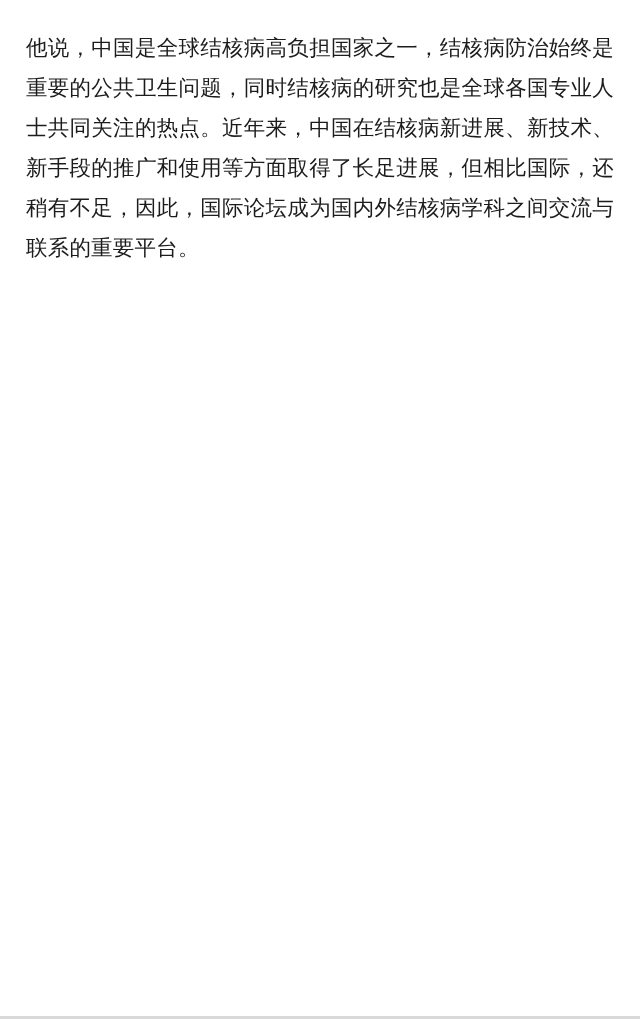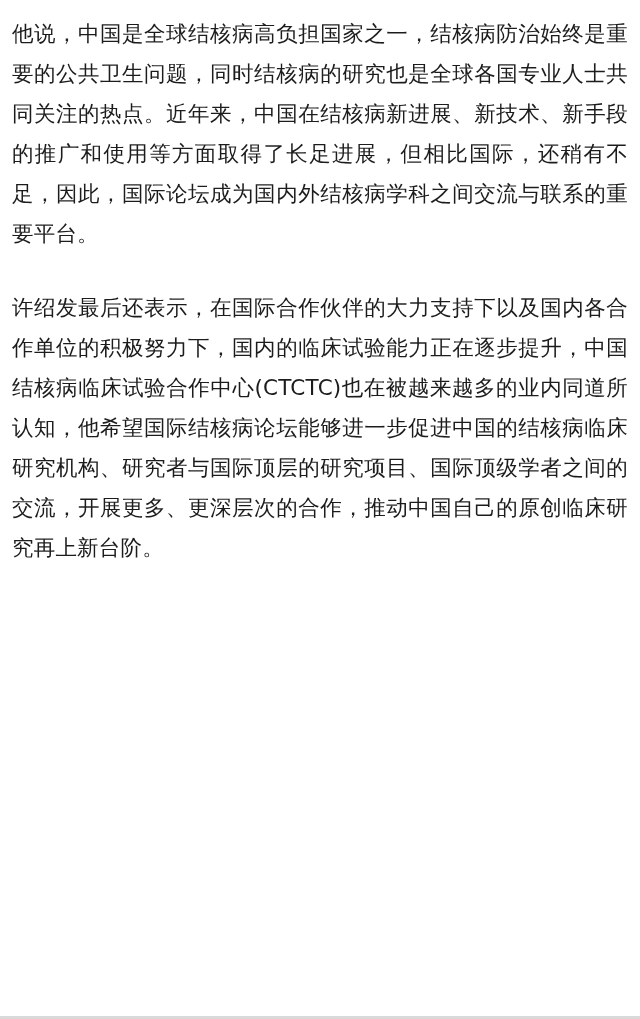--- a/index.html
+++ b/index.html
@@ -22,21 +22,21 @@
     background: #ffffff;
     position: relative;
   }
   .para {
     font-size: 21.5px;
     line-height: 40px;
     letter-spacing: 0.2px;
     text-align: justify;
     text-justify: inter-ideograph;
     color: #1c1c1c;
-    margin: 0;
+    margin: 14px;
     font-weight: 500;
   }
   .para + .para {
     margin-top: 34px;
   }
   .indent {
     text-indent: 0;
   }
   .bottom-rule {
     position: absolute;
@@ -48,16 +48,15 @@
   }
 </style>
 </head>
 <body>
 
 <div class="page">
 
   <p class="para">他说，中国是全球结核病高负担国家之一，结核病防治始终是重要的公共卫生问题，同时结核病的研究也是全球各国专业人士共同关注的热点。近年来，中国在结核病新进展、新技术、新手段的推广和使用等方面取得了长足进展，但相比国际，还稍有不足，因此，国际论坛成为国内外结核病学科之间交流与联系的重要平台。</p>
 
 
-  <p class="para">许绍发最后还表示，在国际合作伙伴的大力支持下以及国内各合作单位的积极努力下，国内的临床试验能力正在逐步提升，中国结核病临床试验合作中心(CTCTC)也在被越来越多的业内同道所认知，他希望国际结核病论坛能够进一步促进中国的结核病临床研究机构、研究者与国际顶层的研究项目、国际顶级学者之间的交流，开展更多、更深层次的合作，推动中国自己的原创临床研究再上新台阶。</p>
 
   <div class="bottom-rule"></div>
 </div>
 
 </body></html>

